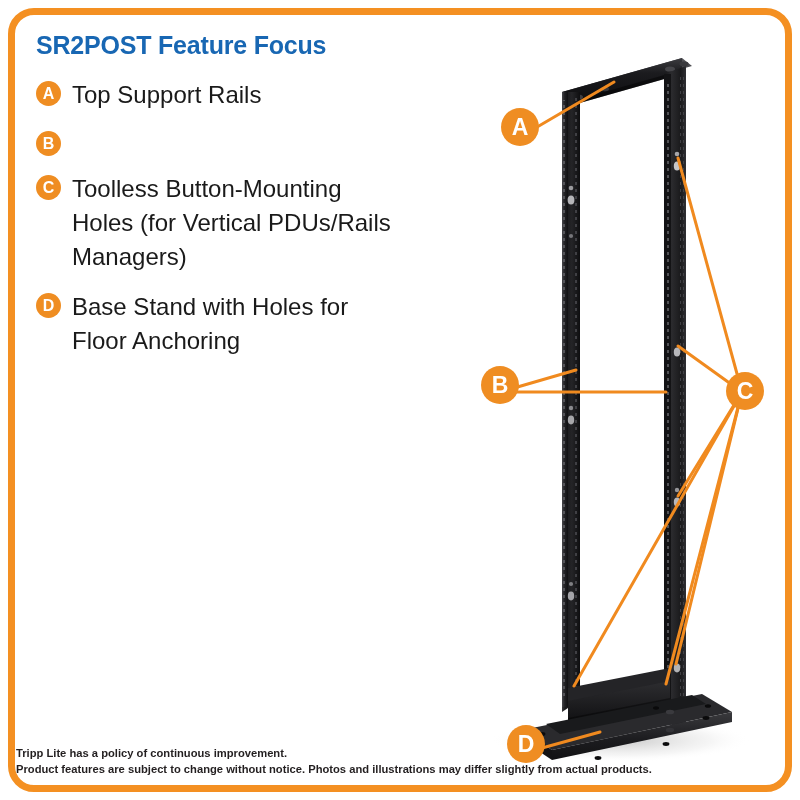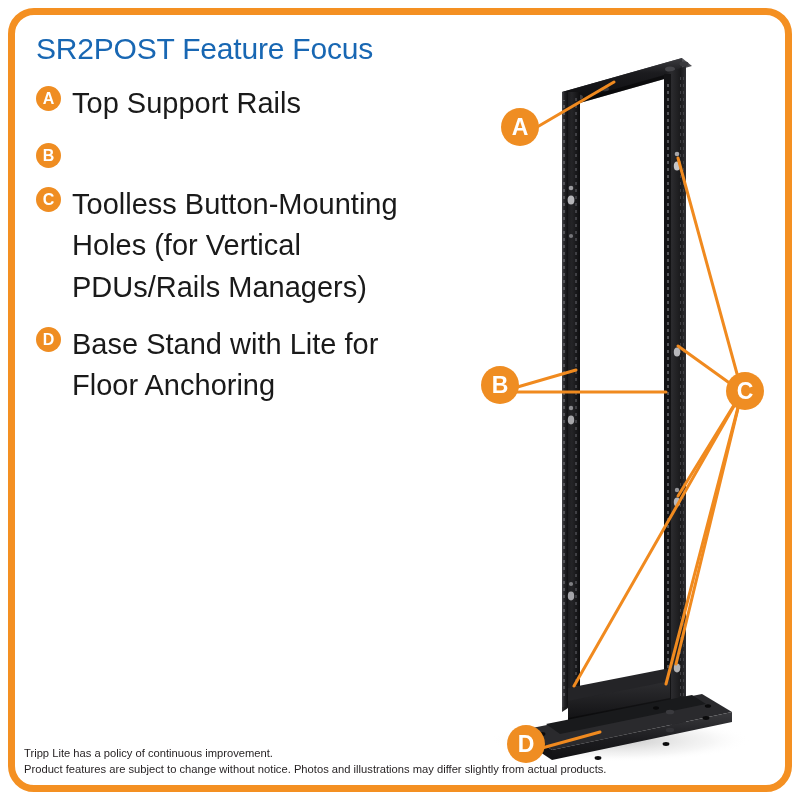--- a/index.html
+++ b/index.html
@@ -35,22 +35,22 @@
 
   
   #left-col {
     position: absolute;
     left: 36px;
     top: 32px;
     width: 420px;
   }
   #page-title {
     color: #1867b3;
-    font-size: 30px;
-    font-weight: normal;
+    font-size: 25px;
+    font-weight: bold;
     letter-spacing: -0.2px;
     line-height: 1.1;
     margin: 0 0 18px 0;
     white-space: nowrap;
   }
   .feature-list {
     list-style: none;
     margin: 0;
     padding: 0;
   }
@@ -69,36 +69,37 @@
     color: #ffffff;
     font-size: 16px;
     font-weight: bold;
     line-height: 25px;
     text-align: center;
     margin-top: 3px;
     margin-right: 11px;
     user-select: none;
   }
   .feature-text {
-    font-size: 29px;
+    font-size: 24px;
     line-height: 1.42;
     color: #1a1a1a;
     font-weight: normal;
     max-width: 330px;
   }
 
   
   #footer {
     position: absolute;
-    left: 24px;
+    left: 16px;
     top: 746px;
     width: 660px;
     font-size: 11.2px;
     line-height: 1.42;
     color: #231f20;
+    font-weight: bold;
   }
   #footer div { white-space: nowrap; }
 
   
   #illustration {
     position: absolute;
     left: 470px;
     top: 40px;
     width: 320px;
     height: 740px;
@@ -134,21 +135,21 @@
         <span class="badge">B</span>
       </li>
 
       <li class="feature-item">
         <span class="badge">C</span>
         <span class="feature-text">Toolless Button-Mounting Holes (for Vertical PDUs/Rails Managers)</span>
       </li>
 
       <li class="feature-item">
         <span class="badge">D</span>
-        <span class="feature-text">Base Stand with Lite for Floor Anchoring</span>
+        <span class="feature-text">Base Stand with Holes for Floor Anchoring</span>
       </li>
 
     </ul>
   </div>
 
   <div id="illustration">
     <svg width="320" height="740" viewBox="0 0 320 740" xmlns="http://www.w3.org/2000/svg">
       <defs>
 
         <linearGradient id="postL" x1="0" y1="0" x2="1" y2="0">

